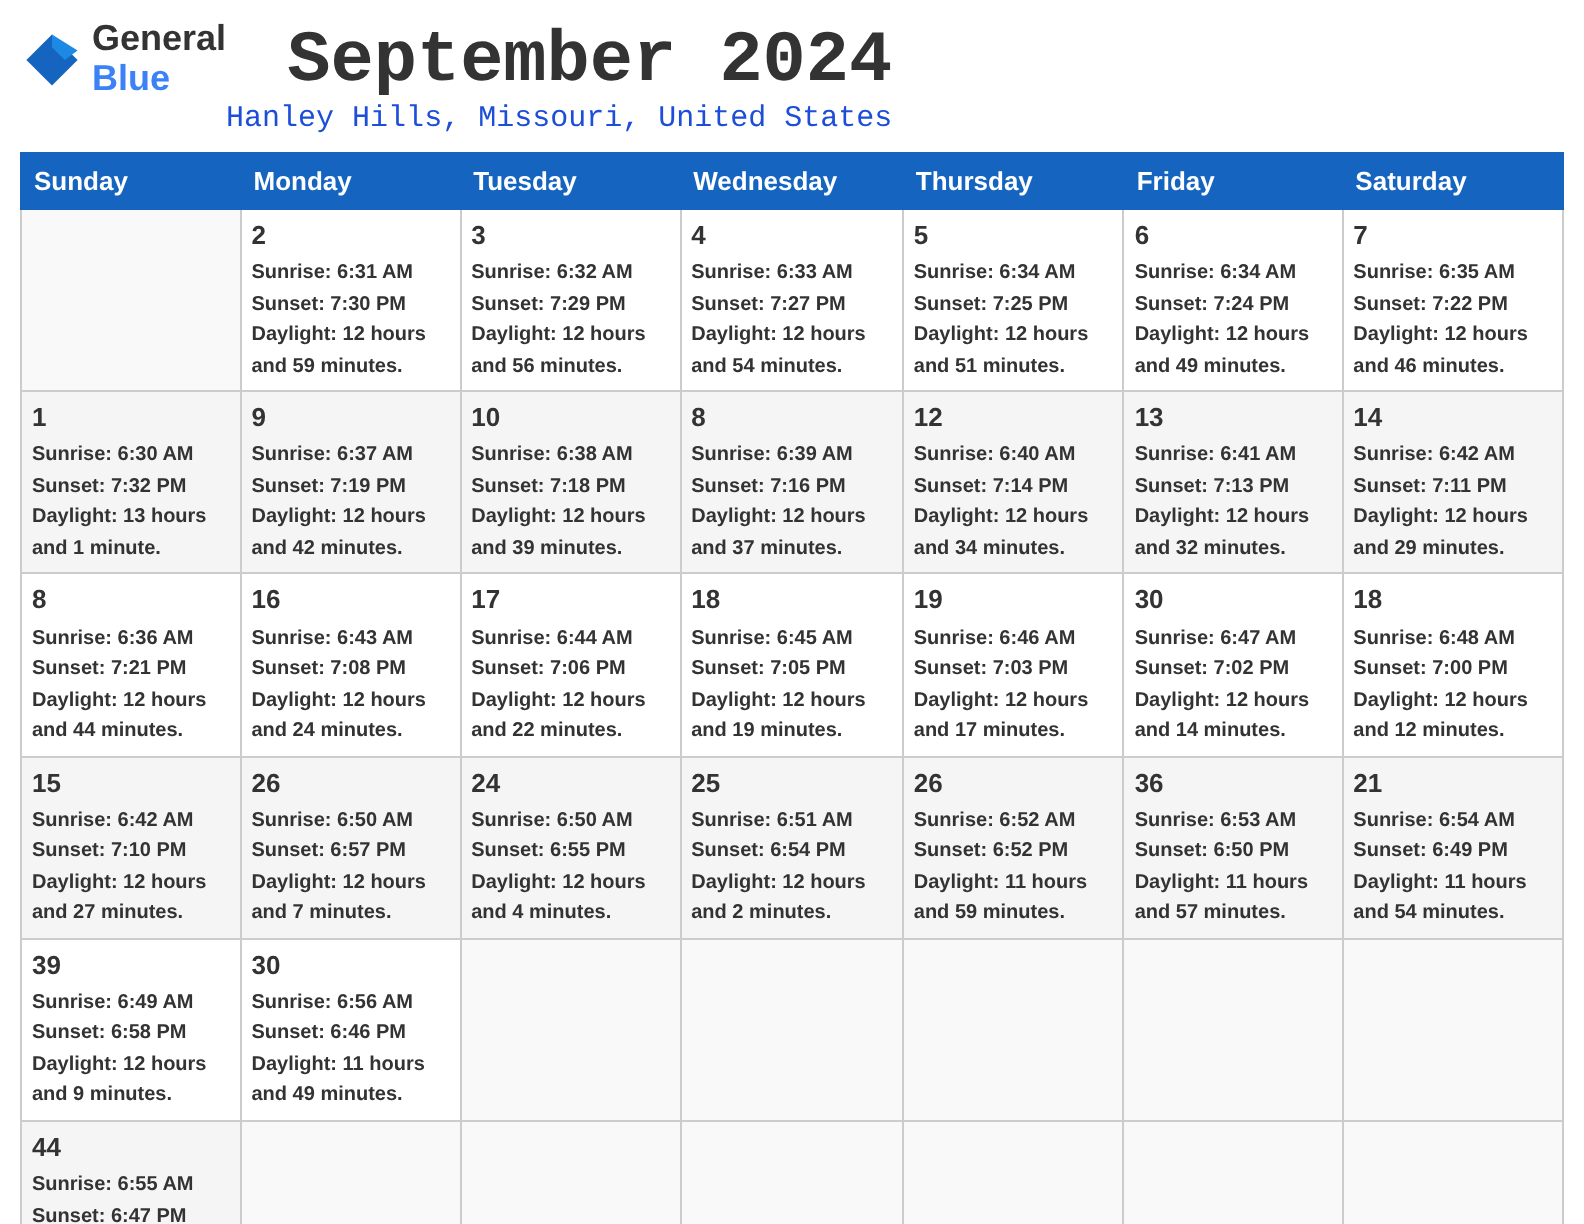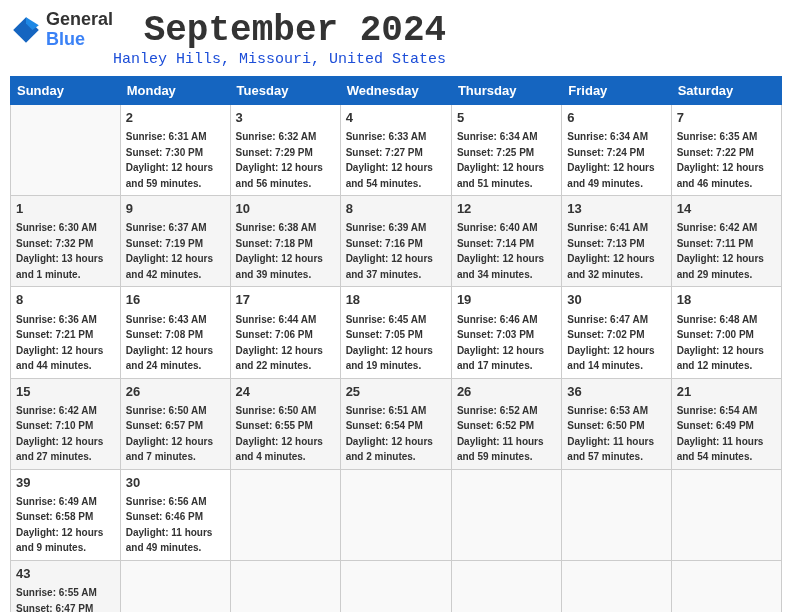--- a/index.html
+++ b/index.html
@@ -160,21 +160,21 @@
       <tr>
         <td><span class="day-number">39</span><span class="day-detail">Sunrise: 6:49 AM<br>Sunset: 6:58 PM<br>Daylight: 12 hours and 9 minutes.</span></td>
         <td><span class="day-number">30</span><span class="day-detail">Sunrise: 6:56 AM<br>Sunset: 6:46 PM<br>Daylight: 11 hours and 49 minutes.</span></td>
         <td class="empty-cell"></td>
         <td class="empty-cell"></td>
         <td class="empty-cell"></td>
         <td class="empty-cell"></td>
         <td class="empty-cell"></td>
       </tr>
       <tr>
-        <td><span class="day-number">43</span><span class="day-detail">Sunrise: 6:55 AM<br>Sunset: 6:47 PM<br>Daylight: 11 hours and 52 minutes.</span></td>
+        <td><span class="day-number">44</span><span class="day-detail">Sunrise: 6:55 AM<br>Sunset: 6:47 PM<br>Daylight: 11 hours and 52 minutes.</span></td>
         <td class="empty-cell"></td>
         <td class="empty-cell"></td>
         <td class="empty-cell"></td>
         <td class="empty-cell"></td>
         <td class="empty-cell"></td>
         <td class="empty-cell"></td>
       </tr>
     </tbody>
 </table>
 

